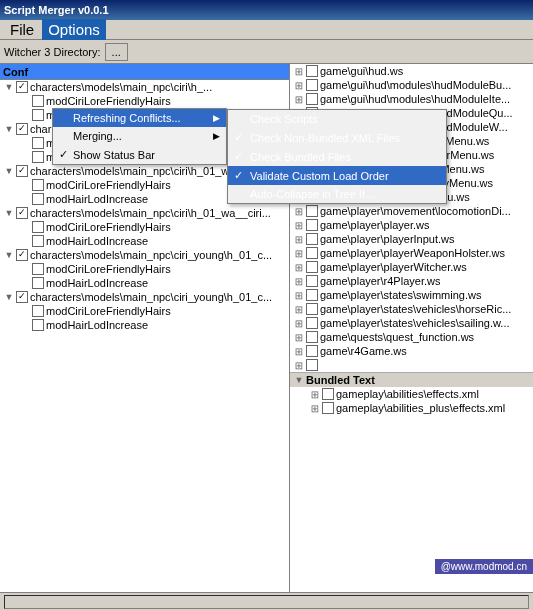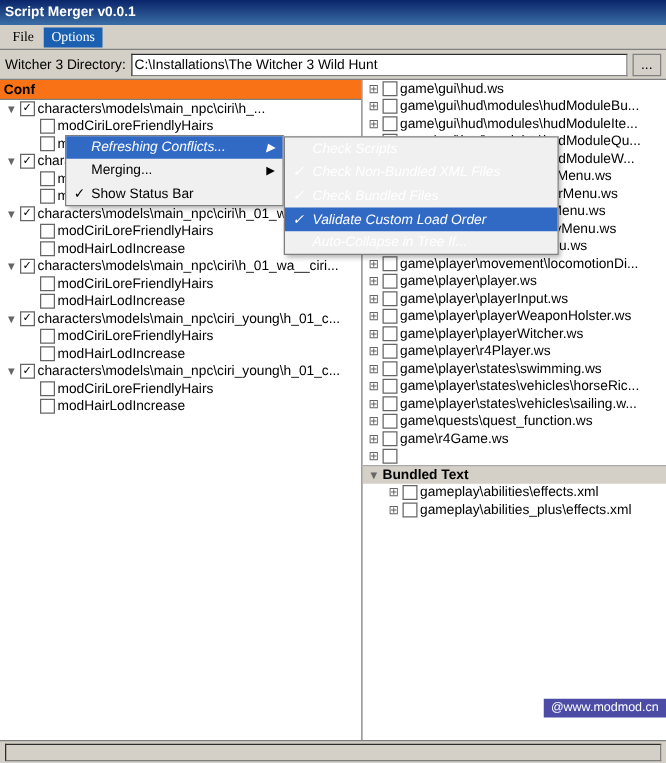--- a/index.html
+++ b/index.html
@@ -30,22 +30,21 @@
       height: 20px;
       display: flex;
       align-items: center;
       border-bottom: 1px solid #808080;
       padding: 0 4px;
       gap: 2px;
     }
     .menu-item {
       padding: 2px 6px;
       cursor: pointer;
-      font-size: 11px;
-      font-family: Liberation Serif, serif;
+      font-size: 15px;
     }
 
     
     .toolbar-row {
       background: #d4d0c8;
       height: 24px;
       display: flex;
       align-items: center;
       padding: 2px 4px;
       gap: 4px;
@@ -81,21 +80,21 @@
 
     
     .left-panel {
       width: 290px;
       border-right: 1px solid #808080;
       overflow: hidden;
       background: white;
       position: relative;
     }
     .panel-header {
-      background: #f97316;
+      background: #3b82f6;
       border-bottom: 1px solid #808080;
       padding: 1px 3px;
       font-size: 11px;
       font-weight: bold;
       height: 16px;
       display: flex;
       align-items: center;
     }
 
     
@@ -175,21 +174,20 @@
       font-size: 11px;
       position: relative;
     }
     .options-menu-item:hover, .options-menu-item.active {
       background: #316ac5;
       color: white;
     }
     .options-menu-item.active {
       background: #316ac5;
       color: white;
-      font-style: italic;
     }
     .check-mark {
       width: 14px;
       font-size: 11px;
       color: black;
     }
     .options-menu-item.active .check-mark { color: white; }
     .arrow-right {
       margin-left: auto;
       font-size: 9px;
@@ -256,21 +254,20 @@
   <span>Script Merger v0.0.1</span>
 </div>
 
 <div class="menu-bar">
   <span class="menu-item">File</span>
   <span class="menu-item" style="background:#1a5fb0;color:white;">Options</span>
 </div>
 
 <div class="toolbar-row">
   <span class="toolbar-label">Witcher 3 Directory:</span>
-  <input class="toolbar-input" type="text" value="C:\Installations\The Witcher 3 Wild Hunt" style="">
   <button class="toolbar-btn">...</button>
 </div>
 
 <div class="main-area">
 
   <div class="left-panel">
     <div class="panel-header">
       <span>Conf</span>
     </div>
     <div class="tree-container">

